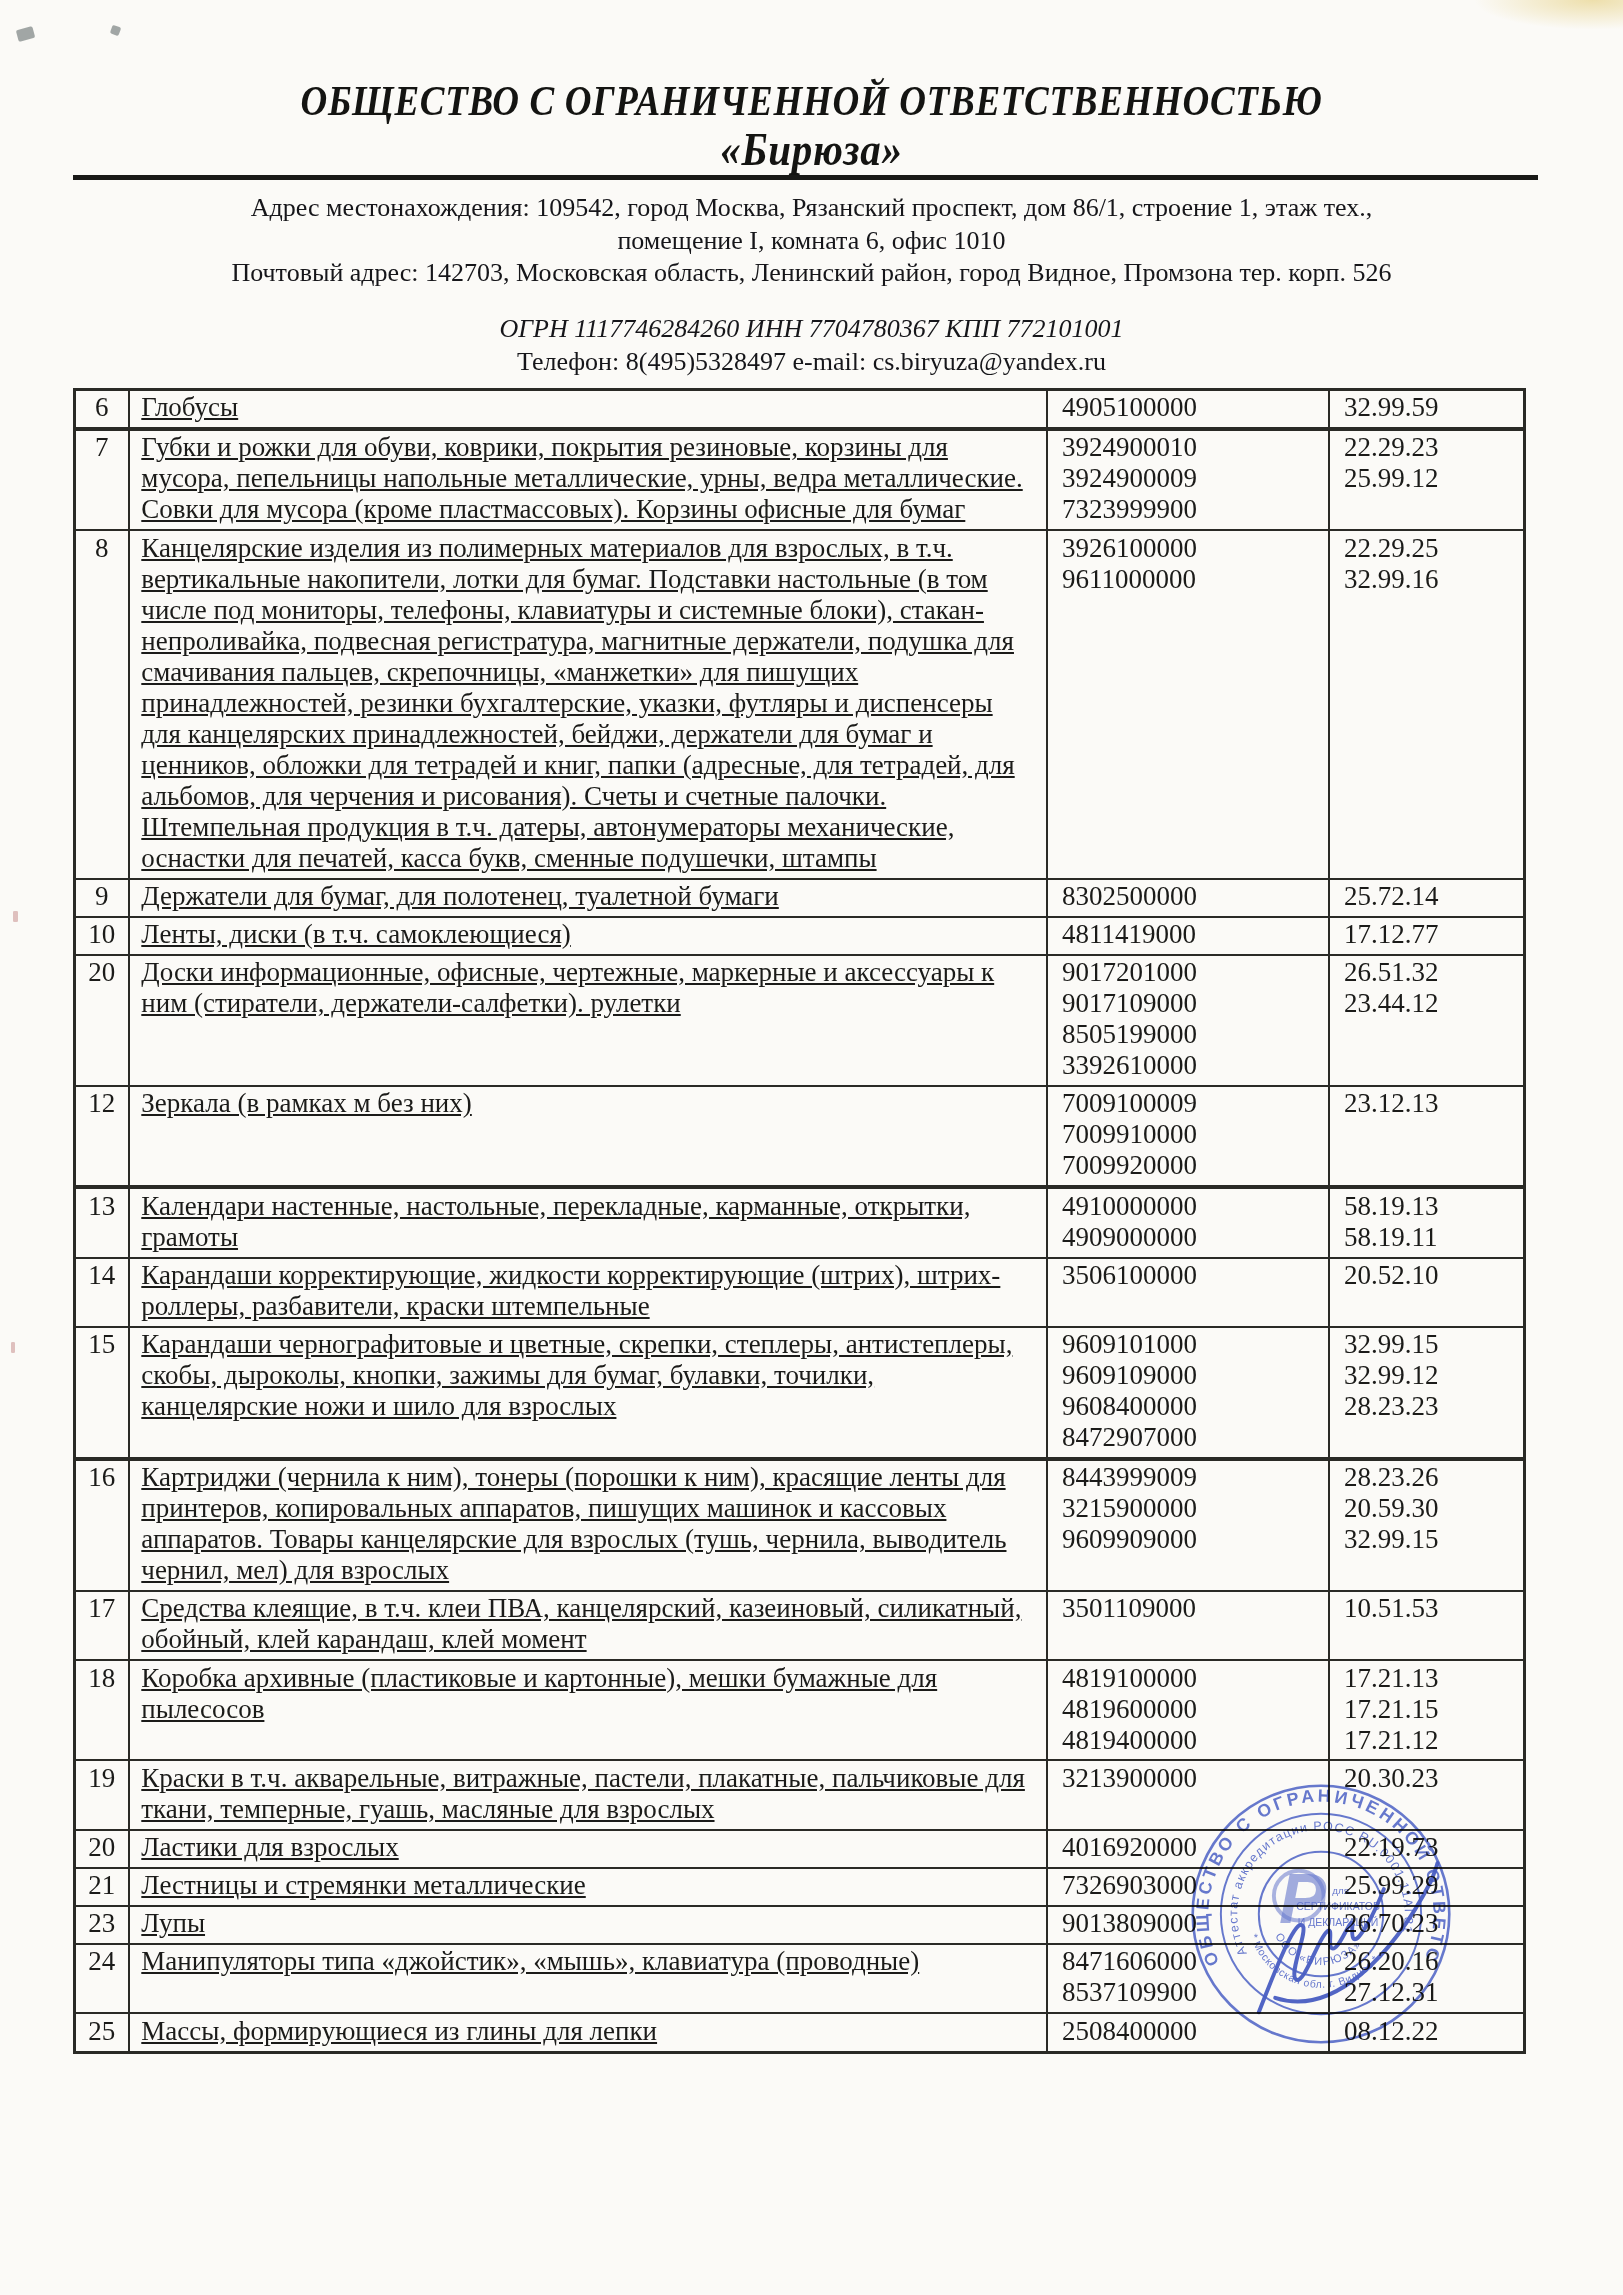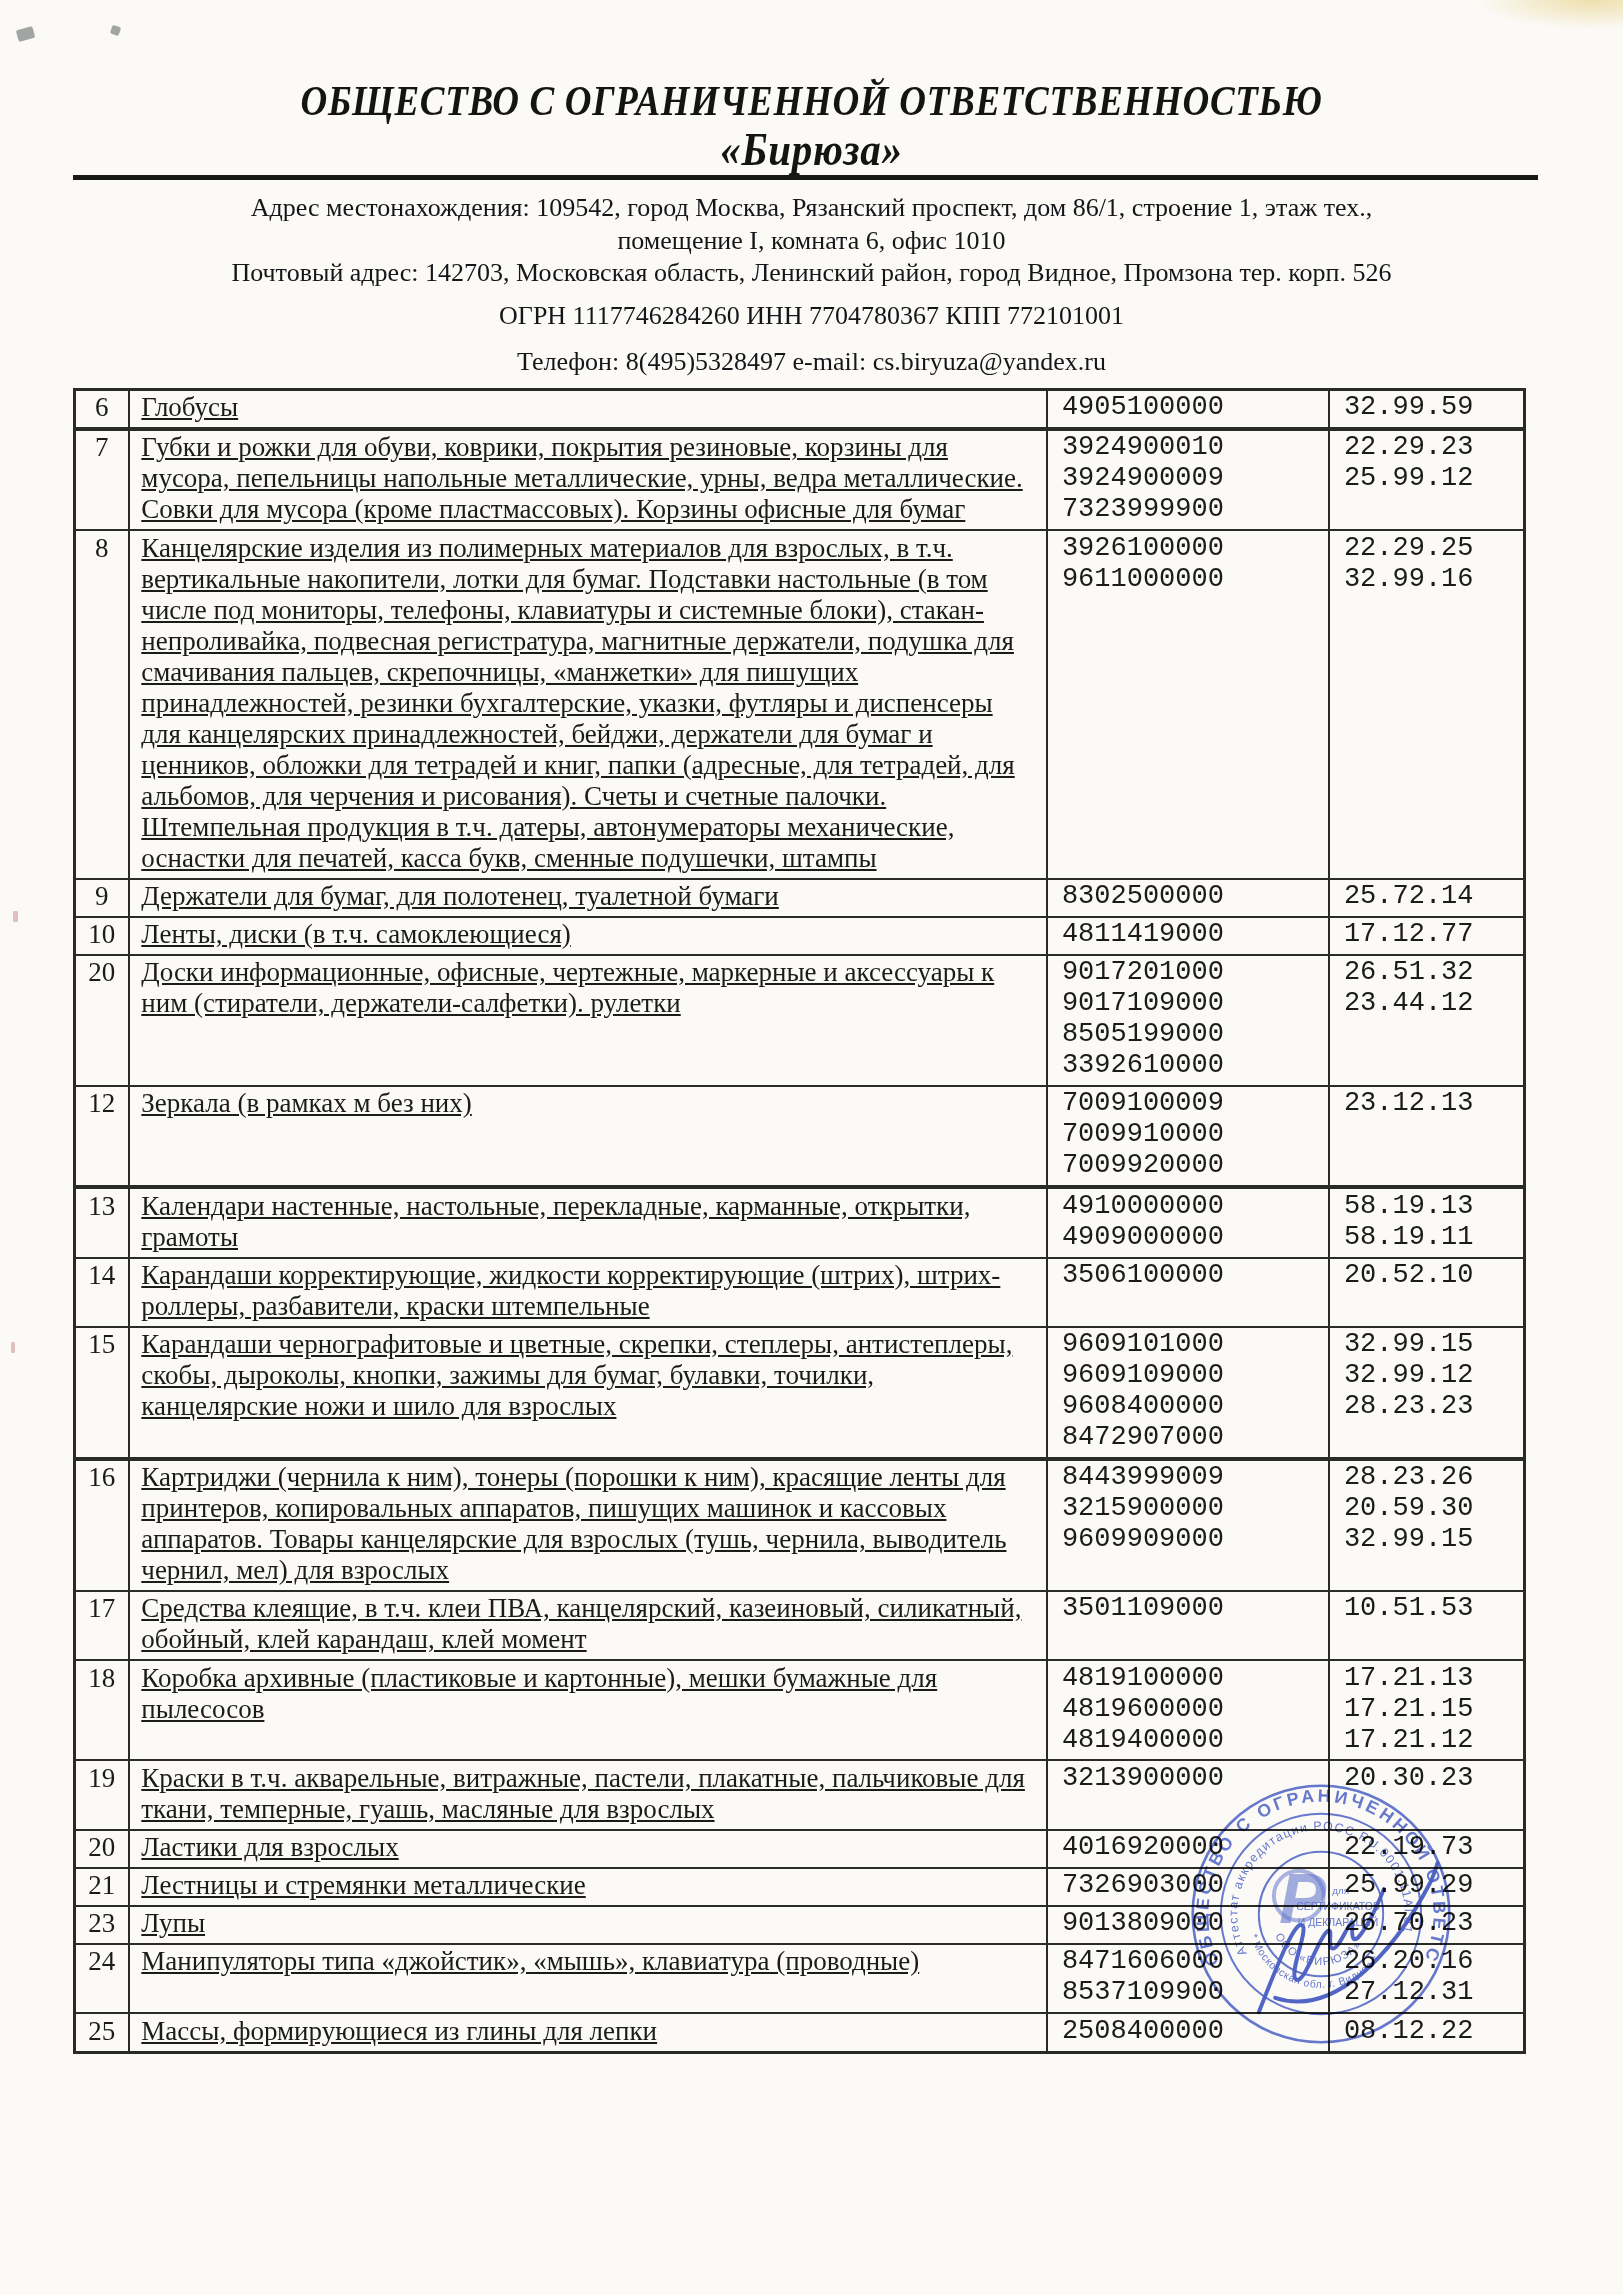--- a/index.html
+++ b/index.html
@@ -14,35 +14,35 @@
     font-weight:bold;font-style:italic;font-size:37px;line-height:46px;
     transform:scaleY(1.12);letter-spacing:0.7px;color:#141412;
   }
   #title1{top:79px;}
   #title2{top:126px;font-size:41px;}
   .rule{position:absolute;left:73px;top:175px;width:1465px;height:5.2px;background:#191917;}
   .addr{font-size:26px;line-height:33px;color:#16161a;}
   #addr1{top:191px;}
   #addr2{top:224px;}
   #addr3{top:256px;}
-  #ogrn{top:299px;}
+  #ogrn{top:312px;font-style:italic;}
   #phone{top:345px;}
 
   table.reg{
     position:absolute;left:73px;top:388px;width:1450px;
     border-collapse:collapse;table-layout:fixed;
     border:3.3px solid #2a2a26;
   }
   table.reg td{
     border:2px solid #2a2a26;vertical-align:top;
     font-size:27px;line-height:31px;color:#1b1b19;
   }
   td.num{text-align:center;padding-top:1.3px;}
   td.desc{padding:1.3px 10.5px 3.9px 11.8px;text-decoration:underline;}
-  td.codes,td.okpd{white-space:pre-line;padding:1.3px 5.2px 3.9px 14.4px;font-family:Liberation Mono, monospace;}
+  td.codes,td.okpd{white-space:pre-line;padding:1.3px 5.2px 3.9px 14.4px;}
   tr.thick td{border-top-width:4.6px;}
 
   .stamp{
     position:absolute;left:1177px;top:1770px;width:288px;height:288px;
     mix-blend-mode:multiply;opacity:.92;z-index:5;
   }
   .stamp text{font-family:"Liberation Sans","DejaVu Sans",sans-serif;}
   .speck{position:absolute;background:#8b9190;border-radius:2px;opacity:.8;}
   #speck1{left:17px;top:27.5px;width:17px;height:11.8px;transform:rotate(-15deg);}
   #speck2{left:111px;top:26px;width:9.2px;height:9.2px;transform:rotate(20deg);}

